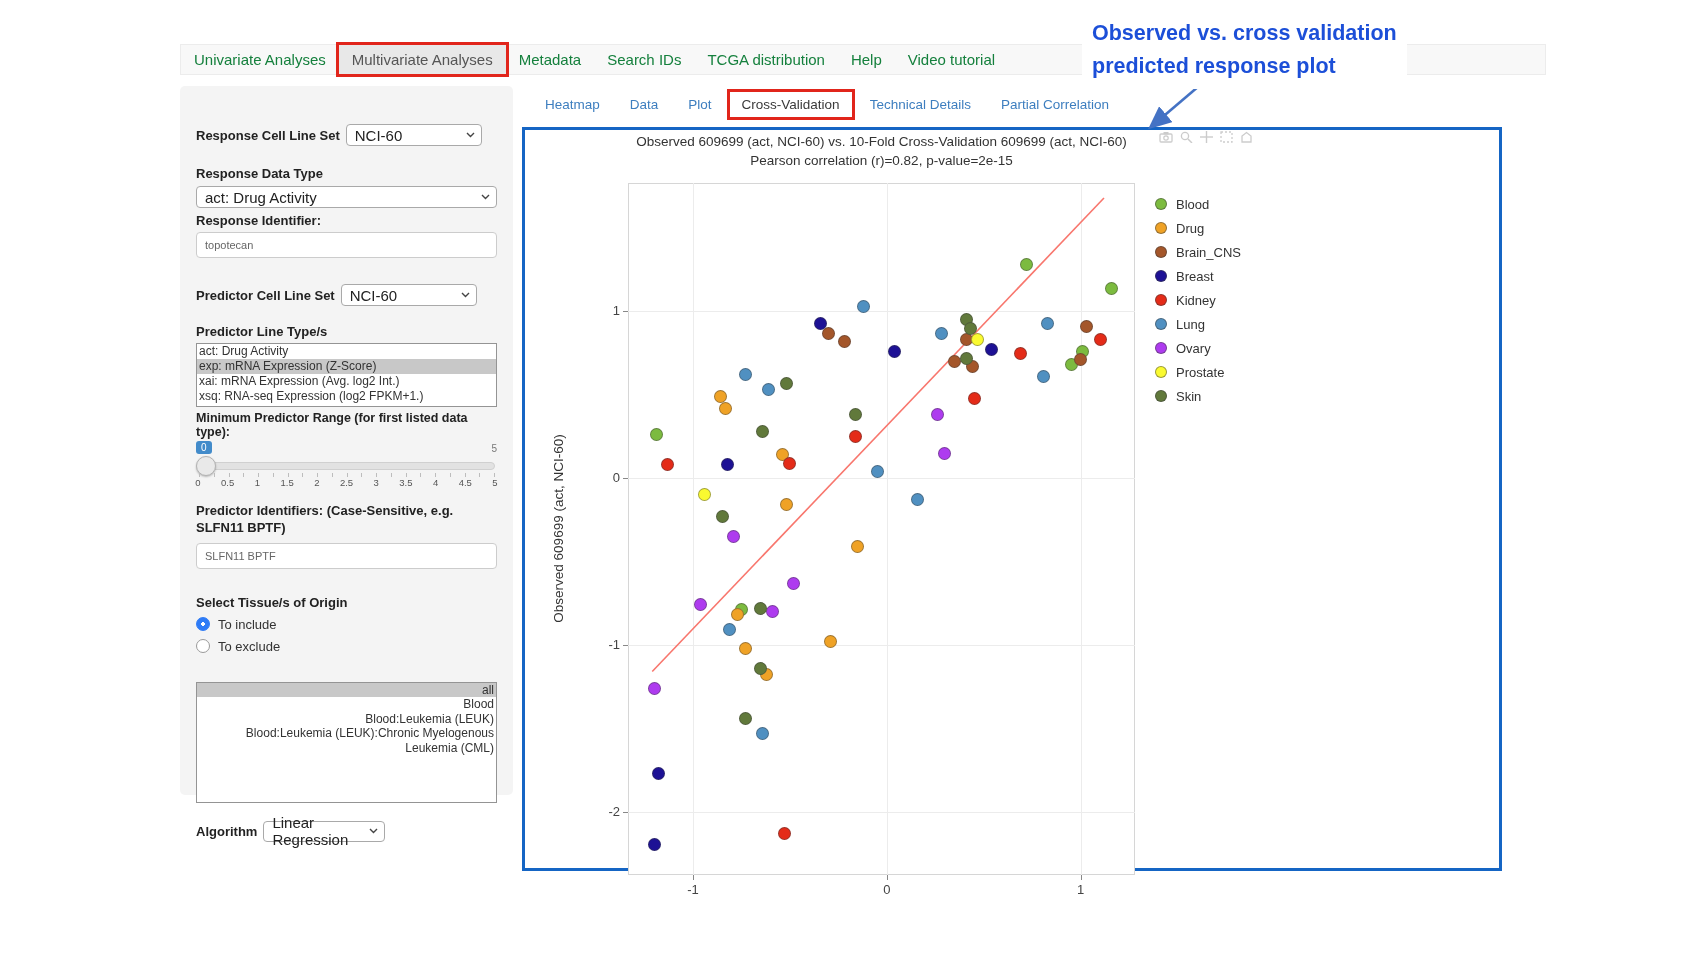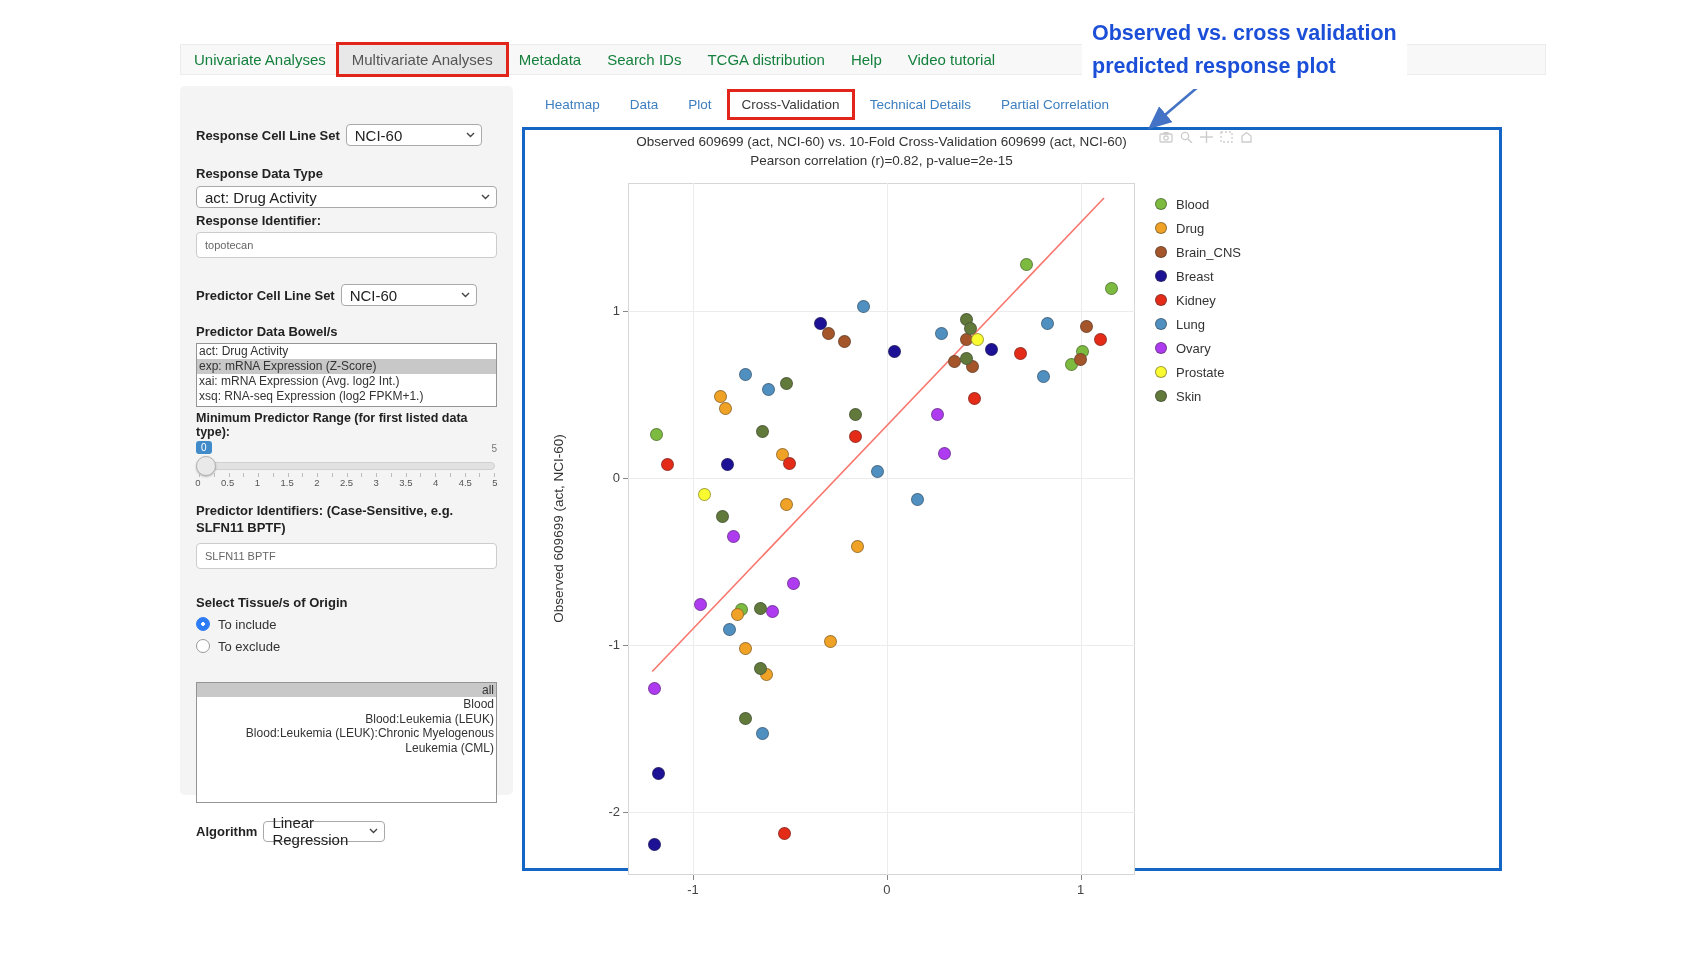--- a/index.html
+++ b/index.html
@@ -134,21 +134,21 @@
   <div class="inline-row mt26">
     <span class="sb-label">Predictor Cell Line Set</span>
     <div class="selectbox" style="width:136px;">
       <span>NCI-60</span>
       <svg width="9" height="6">
           <polyline points="1,1 4.5,4.5 8,1" fill="none" stroke="#444" stroke-width="1.4"></polyline>
         </svg>
     </div>
   </div>
 
-  <div class="sb-label mt18">Predictor Data Bowel/s</div>
+  <div class="sb-label mt18">Predictor Line Type/s</div>
   <div class="listbox" id="predictor-type-list" style="height:64px;">
       <div class="list-option">act: Drug Activity</div>
       <div class="list-option selected">exp: mRNA Expression (Z-Score)</div>
       <div class="list-option">xai: mRNA Expression (Avg. log2 Int.)</div>
       <div class="list-option">xsq: RNA-seq Expression (log2 FPKM+1.)</div>
     </div>
 
   <div class="sb-label mt4" style="font-size:12.5px;">Minimum Predictor Range (for first listed data type):</div>
   <div id="slider-wrap">
     <span id="slider-badge">0</span>

